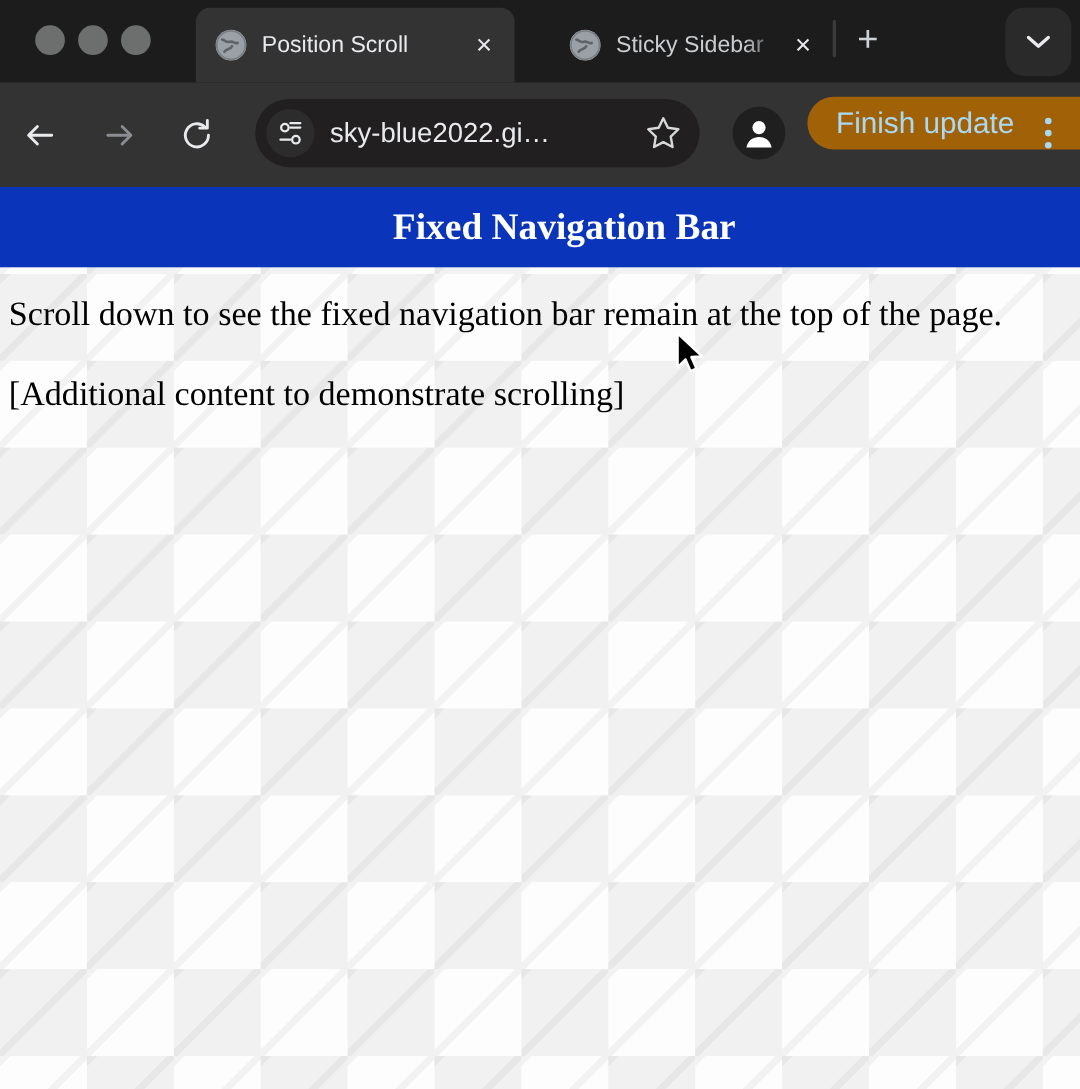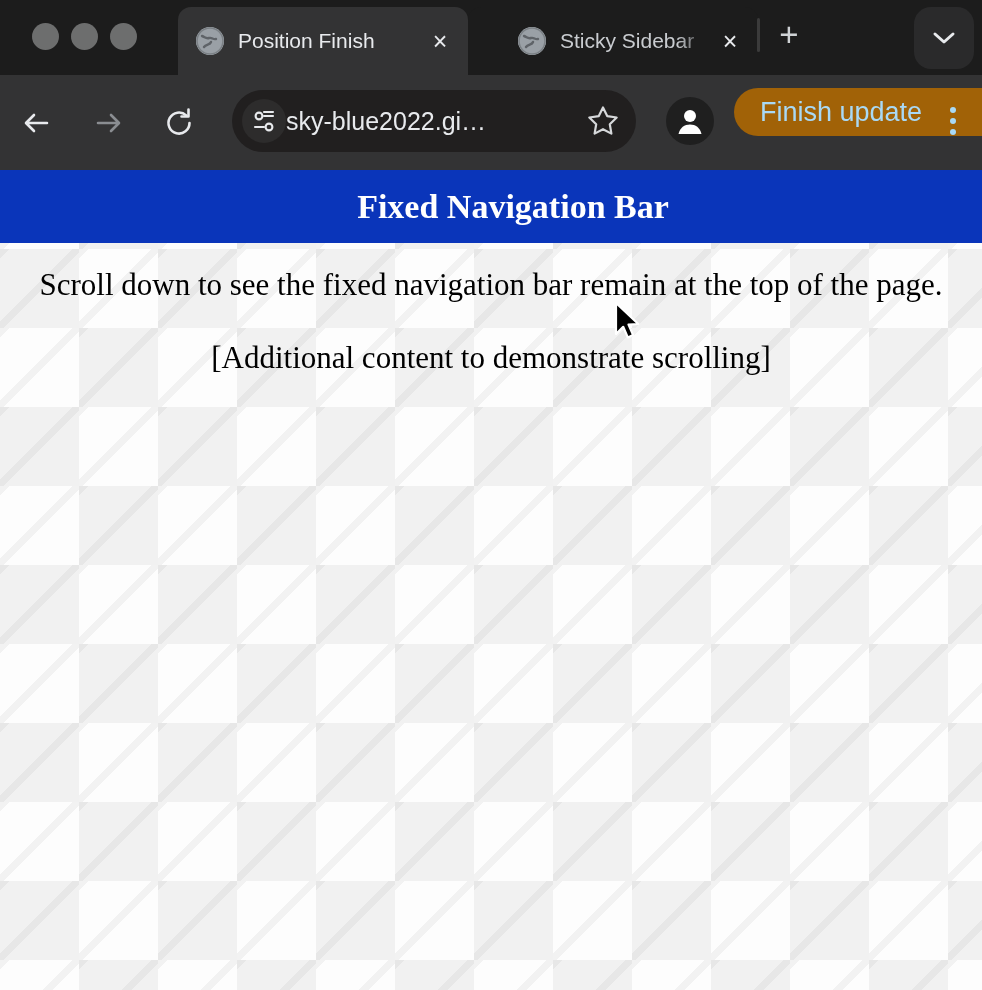--- a/index.html
+++ b/index.html
@@ -79,21 +79,21 @@
     position:absolute; left:232px; top:90px; width:404px; height:62px;
     background:#211f1f; border-radius:31px;
     display:flex; align-items:center;
   }
   .omni-icon{
     width:44px; height:44px; margin-left:10px; flex:0 0 auto;
     border-radius:50%; background:#2d2c2c;
     display:flex; align-items:center; justify-content:center;
   }
   .omni-url{
-    color:#e8eaed; font-size:25px; white-space:nowrap;
+    margin-left:14px; color:#e8eaed; font-size:25px; white-space:nowrap;
     flex:1 1 auto; overflow:hidden;
   }
   .omni-star{
     width:50px; height:50px; margin-right:8px; flex:0 0 auto;
     display:flex; align-items:center; justify-content:center; color:#d6d8da;
   }
 
   .avatar{
     position:absolute; left:666px; top:97px; width:48px; height:48px;
     border-radius:50%; background:#1f1f1f;
@@ -133,21 +133,20 @@
     display:flex; align-items:center; justify-content:center;padding-left:44px;
   }
   .navbar-title{
     color:#ffffff; font-family:"Liberation Serif", serif;
     font-size:34px; font-weight:700;
   }
   .content{
     position:absolute; top:73px; left:0; width:982px;
     padding:24px 8px 0 8px;
     font-family:"Liberation Serif", serif;
-    text-align:center;
   }
   .content p{
     font-size:31px; color:#000; line-height:1.18; white-space:nowrap;
   }
   .content p + p{ margin-top:36px; }
 
   
   .cursor{ position:absolute; left:613px; top:301px; }
 </style>
 </head>
@@ -162,21 +161,21 @@
   </div>
 
   <div class="tab active">
     <span class="favicon">
       <svg width="28" height="28" viewBox="0 0 28 28">
         <circle cx="14" cy="14" r="14" fill="#9aa0a6"></circle>
         <path d="M6 9c3 1 4 3 7 2s4 2 7 1M8 20c2-3 6-2 7-5" stroke="#5f6368" stroke-width="2.4" fill="none" stroke-linecap="round"></path>
         <circle cx="14" cy="14" r="13" stroke="#7b8085" stroke-width="1.6" fill="none"></circle>
       </svg>
     </span>
-    <span class="tab-title">Position Finish</span>
+    <span class="tab-title">Position Scroll</span>
     <span class="tab-close">×</span>
   </div>
 
   <div class="tab inactive">
     <span class="favicon">
       <svg width="28" height="28" viewBox="0 0 28 28">
         <circle cx="14" cy="14" r="14" fill="#9aa0a6"></circle>
         <path d="M6 9c3 1 4 3 7 2s4 2 7 1M8 20c2-3 6-2 7-5" stroke="#5f6368" stroke-width="2.4" fill="none" stroke-linecap="round"></path>
         <circle cx="14" cy="14" r="13" stroke="#7b8085" stroke-width="1.6" fill="none"></circle>
       </svg>

